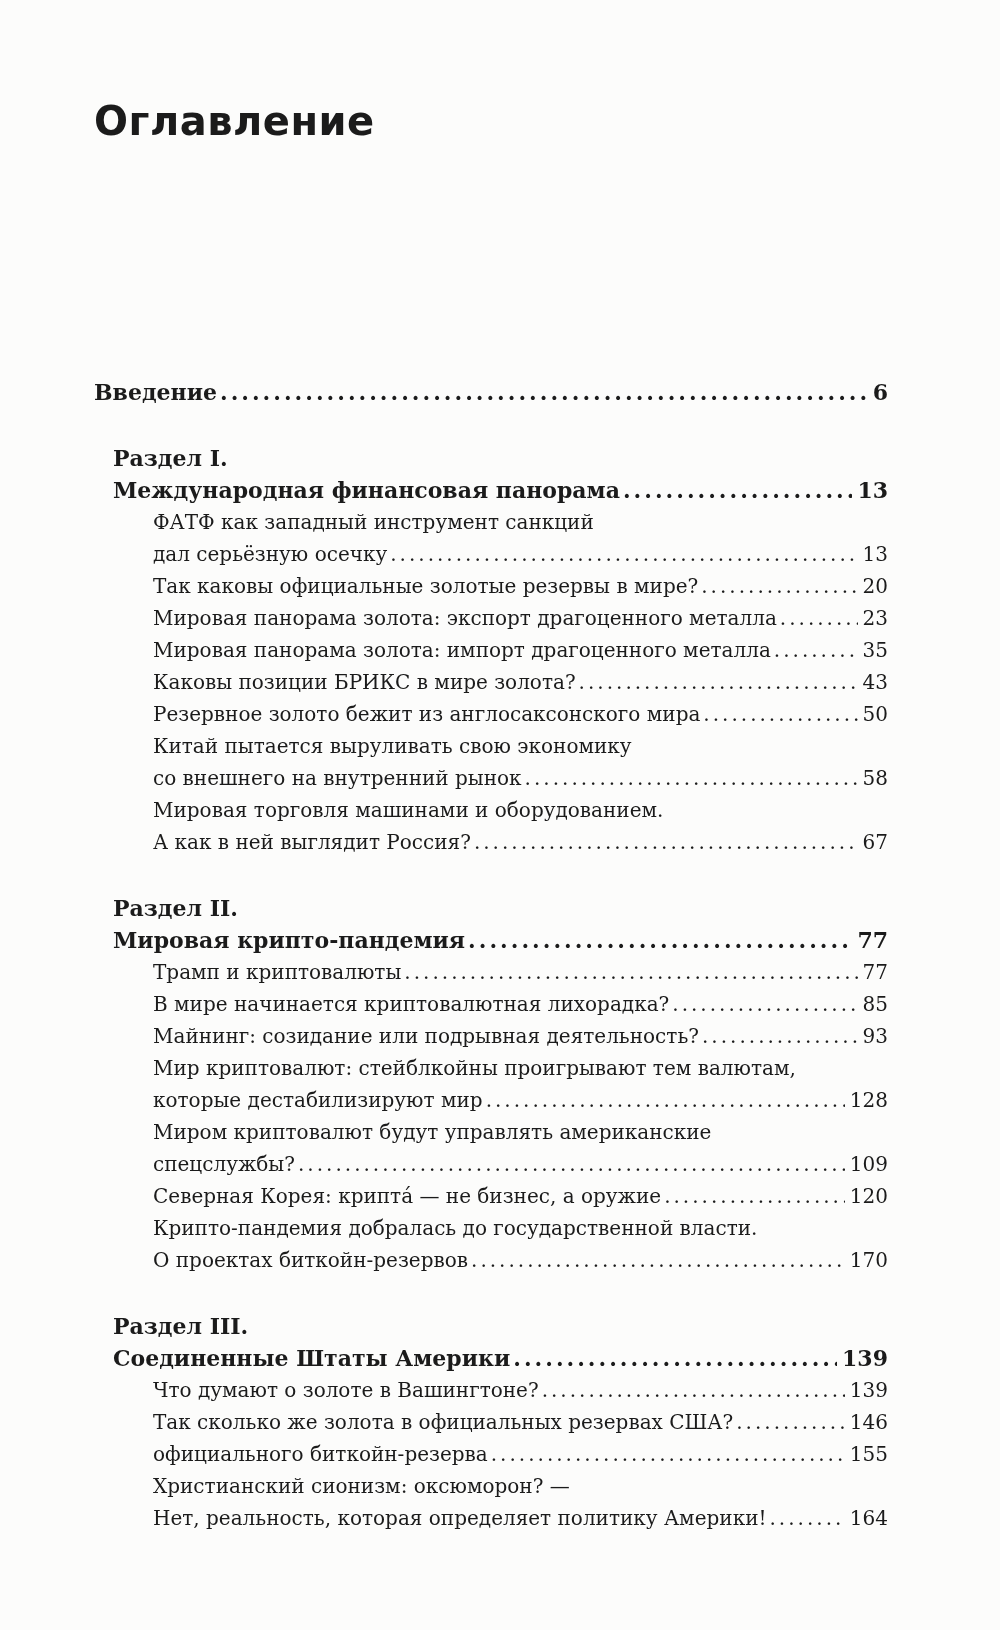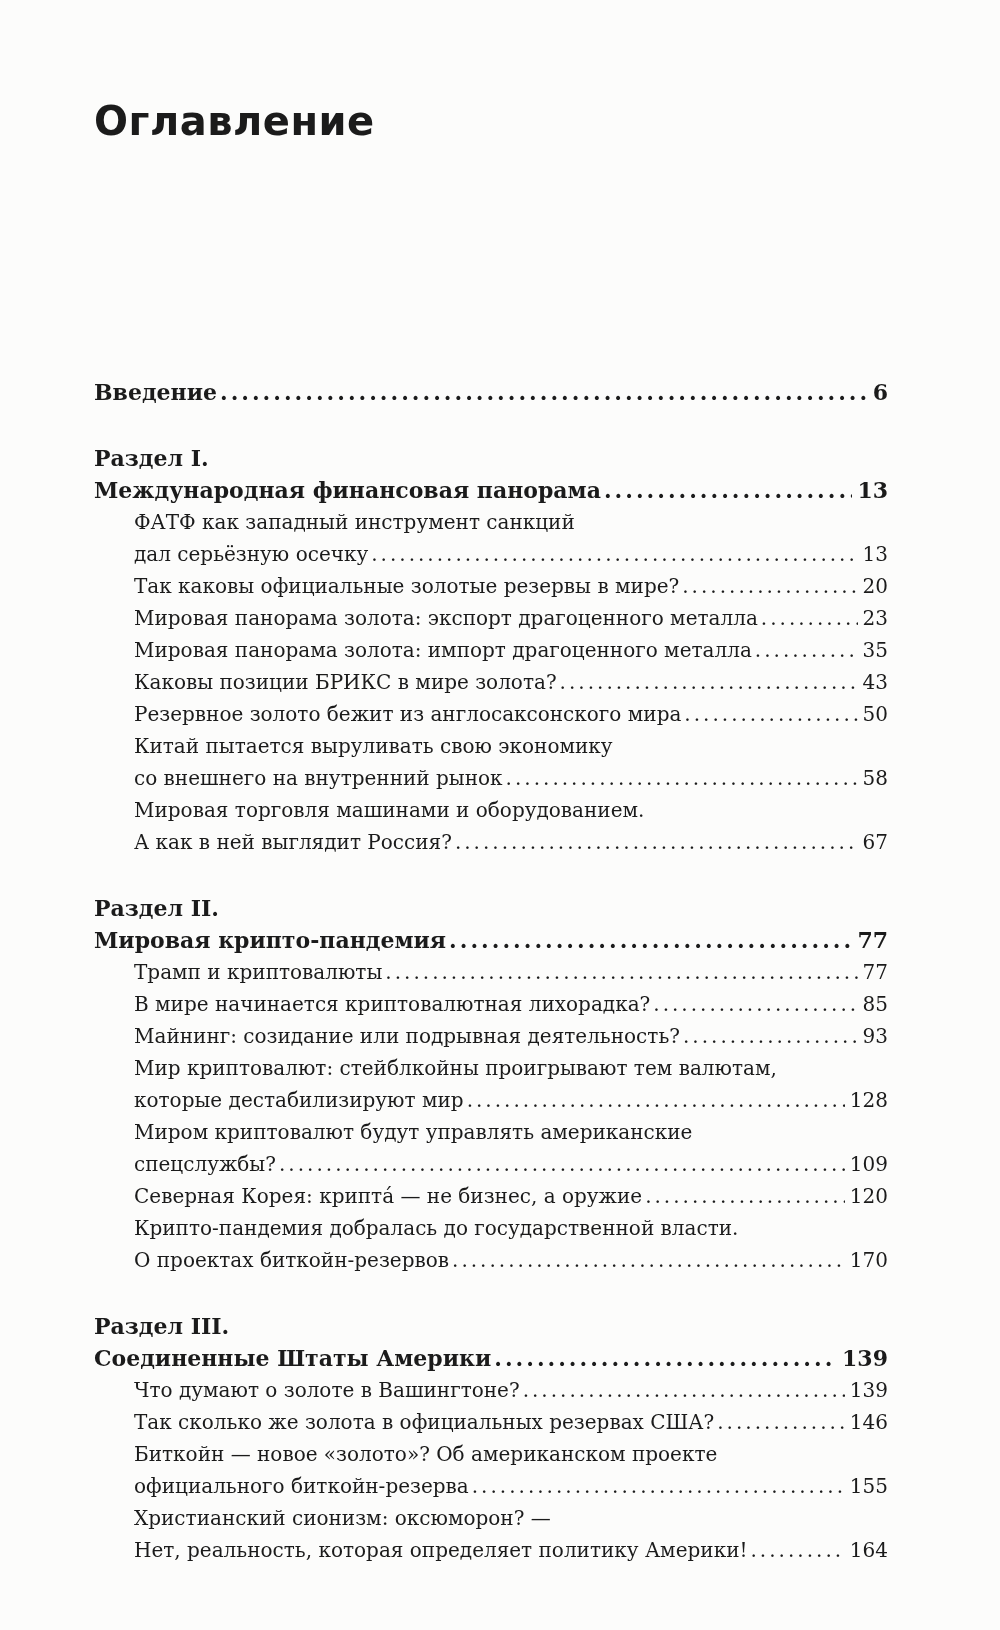--- a/index.html
+++ b/index.html
@@ -37,21 +37,21 @@
     min-width: 10px;
   }
   .dots::after {
     content: "........................................................................................................................................................................................................................";
     letter-spacing: 3px;
   }
   .pg { margin-left: 5px; }
   .main { font-size: 22px; font-weight: bold; }
   .sub  { font-size: 20px; font-weight: normal; padding-left: 40px; }
   .sec-label { font-size: 22px; font-weight: bold; line-height: 32px; }
-  .section { margin-top: 34px; }
+  .section { margin-top: 34px; margin-left: 19px; }
 </style>
 </head>
 <body>
 
 <div class="page">
   <h1 class="doc-title">Оглавление</h1>
   <div id="toc">
       <div class="entry main intro">
         <div class="line row">
           <span class="txt">Введение</span>
@@ -207,21 +207,20 @@
           </div>
         </div>
         <div class="entry sub">
           <div class="line row">
             <span class="txt">Так сколько же золота в официальных резервах США?</span>
             <span class="dots"></span>
             <span class="pg">146</span>
           </div>
         </div>
         <div class="entry sub">
-          <div class="line">Биткойн — новое «золото»? Об американском проекте</div>
           <div class="line row">
             <span class="txt">официального биткойн-резерва</span>
             <span class="dots"></span>
             <span class="pg">155</span>
           </div>
         </div>
         <div class="entry sub">
           <div class="line">Христианский сионизм: оксюморон? —</div>
           <div class="line row">
             <span class="txt">Нет, реальность, которая определяет политику Америки!</span>

